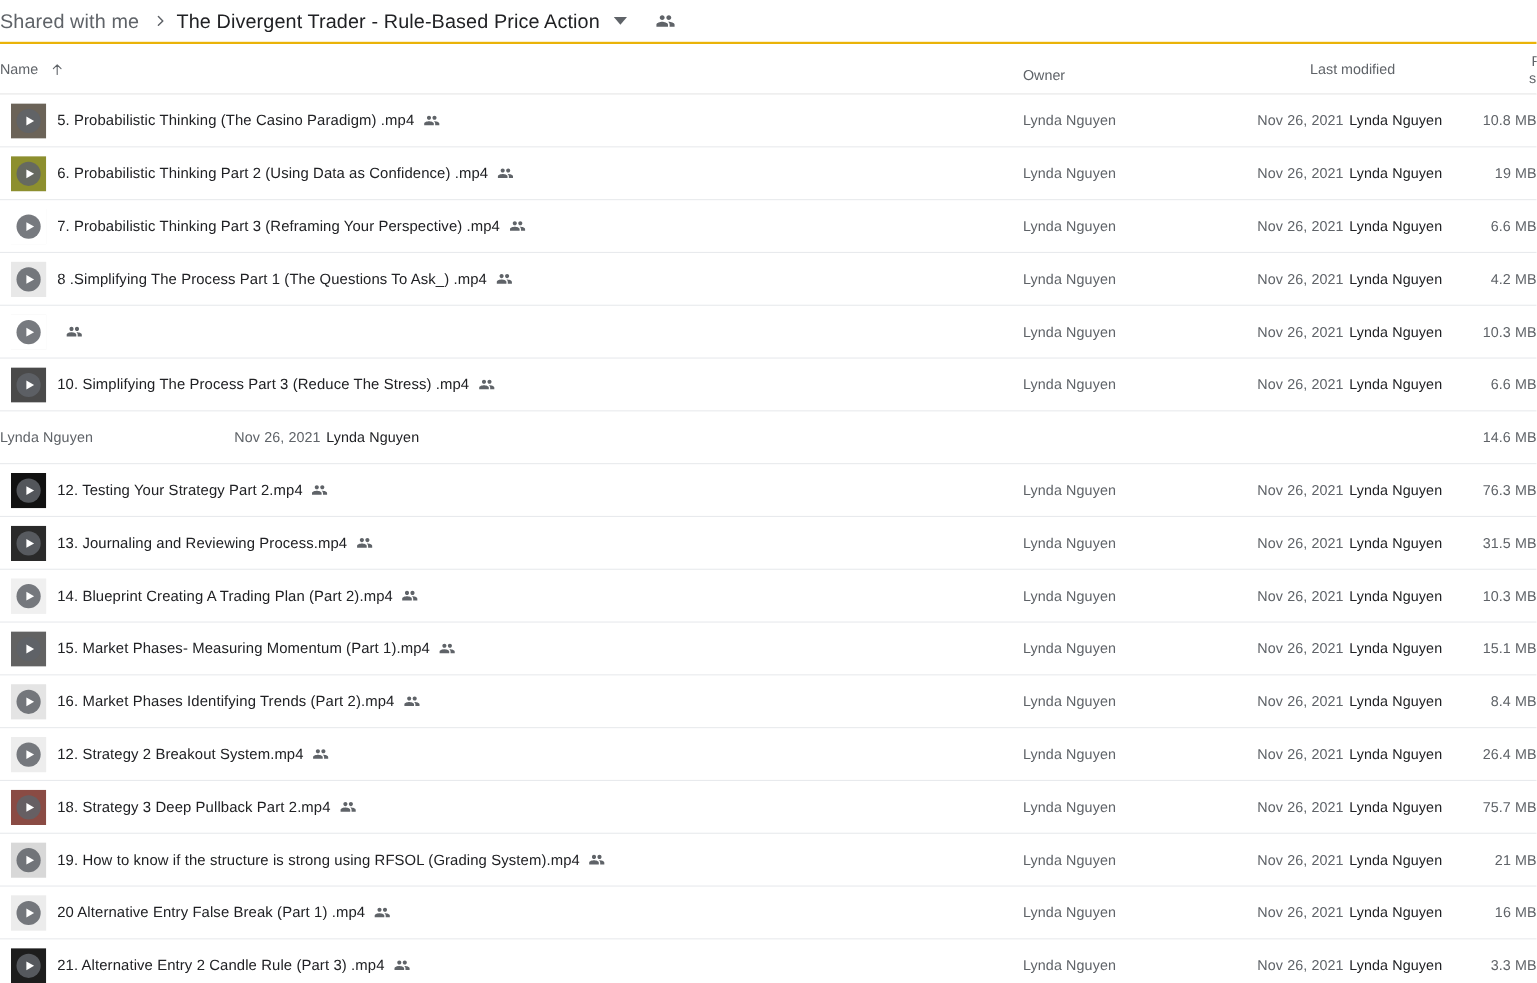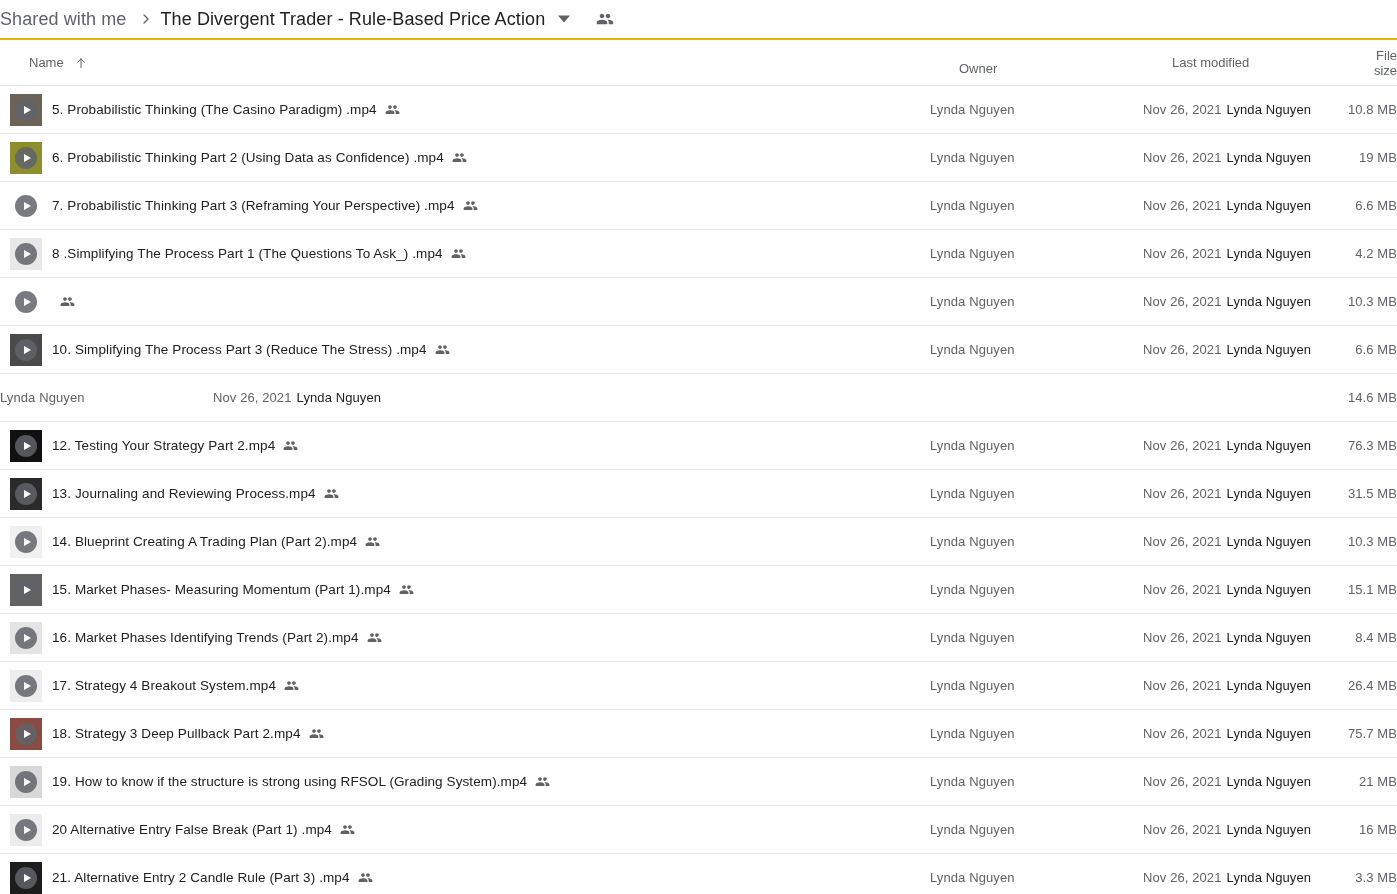--- a/index.html
+++ b/index.html
@@ -67,23 +67,23 @@
   
   .col-header {
     height: 46px;
     display: flex;
     align-items: center;
     border-bottom: 1px solid #e0e0e0;
     font-size: 13px;
     color: #5f6368;
     background: #fff;
   }
-  .col-name   { flex: 0 0 930px; padding-left: 0px; display: flex; align-items: center; cursor: pointer; margin-left: 29px; }
+  .col-name   { flex: 0 0 930px; padding-left: 0px; display: flex; align-items: center; cursor: pointer; }
   .col-owner  { flex: 0 0 213px; cursor: pointer; margin-top: 12px; }
-  .col-modif  { flex: 0 0 199px; cursor: pointer; }
+  .col-modif  { flex: 0 0 199px; cursor: pointer; margin-left: 48px; }
   .col-size   { flex: 1 1 auto;  text-align: right; padding-right: 0px; cursor: pointer; }
   .sort-arrow { margin-left: 10px; display: inline-flex; align-items: center; }
 
   
   .file-list { background: #fff; }
   .row {
     height: 48px;
     display: flex;
     align-items: center;
     border-bottom: 1px solid #e8eaed;
@@ -391,21 +391,21 @@
       <div class="cell-owner">Lynda Nguyen</div>
       <div class="cell-modif"><span>Nov 26, 2021</span><span class="who">Lynda Nguyen</span></div>
       <div class="cell-size">8.4 MB</div>
     </div>
     <div class="row">
       <div class="cell-name">
         <div class="thumb">
           <div class="bg" style="background:#ededed"></div>
           <div class="play"></div>
         </div>
-        <span class="fname">17. Strategy 4 Breakout System.mp4</span>
+        <span class="fname">12. Strategy 2 Breakout System.mp4</span>
         <span class="share-ico">
           <svg width="15" height="15" viewBox="0 0 24 24" aria-hidden="true">
             <path fill="#5f6368" d="M16 11c1.66 0 2.99-1.34 2.99-3S17.66 5 16 5c-1.66 0-3 1.34-3 3s1.34 3 3 3zm-8 0c1.66 0 2.99-1.34 2.99-3S9.66 5 8 5C6.34 5 5 6.34 5 8s1.34 3 3 3zm0 2c-2.33 0-7 1.17-7 3.5V19h14v-2.5c0-2.33-4.67-3.5-7-3.5zm8 0c-.29 0-.62.02-.97.05 1.16.84 1.97 1.97 1.97 3.45V19h6v-2.5c0-2.33-4.67-3.5-7-3.5z"></path>
           </svg>
         </span>
       </div>
       <div class="cell-owner">Lynda Nguyen</div>
       <div class="cell-modif"><span>Nov 26, 2021</span><span class="who">Lynda Nguyen</span></div>
       <div class="cell-size">26.4 MB</div>
     </div>

